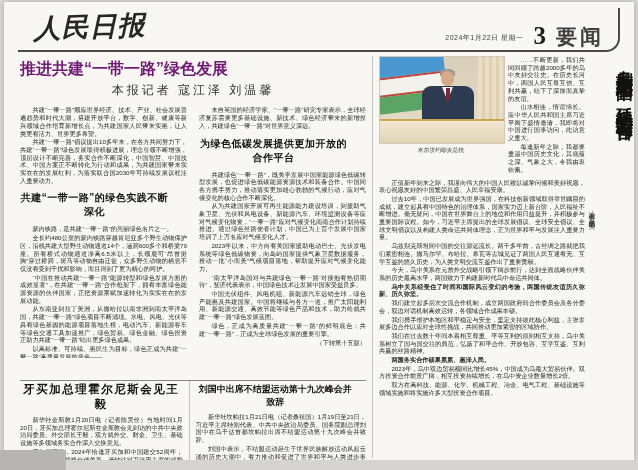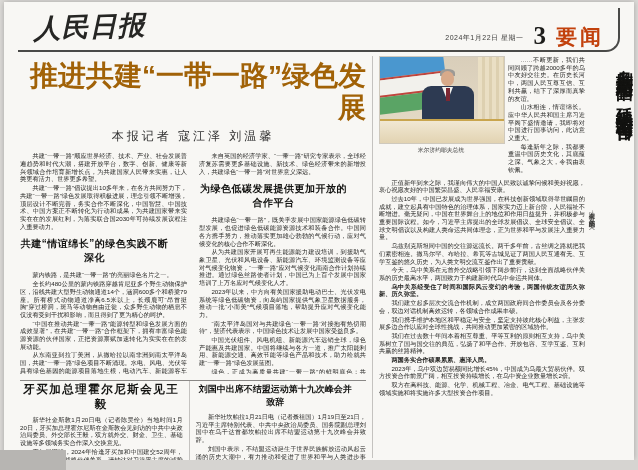--- a/index.html
+++ b/index.html
@@ -9,25 +9,25 @@
   .scan-strip{position:absolute;left:0;top:460px;width:638px;height:10px;background:#d6d4d1;}
 
   
   .header{position:absolute;left:14px;top:6px;width:600px;height:42px;
           border-bottom:2px solid #4a4a48;border-right:2px solid #4a4a48;border-bottom-right-radius:14px;}
   .masthead{position:absolute;left:16px;bottom:3px;font-family:"Liberation Serif",serif;
             font-size:27px;font-weight:bold;font-style:italic;color:#262624;letter-spacing:1px;transform:rotate(-2deg);transform-origin:left bottom;}
   .header-right{position:absolute;right:14px;bottom:2px;display:flex;align-items:flex-end;gap:10px;}
   .date-text{font-size:7px;color:#3c3c3a;padding-bottom:5px;letter-spacing:.5px;}
   .page-number{font-size:25px;font-weight:bold;color:#1d1d1b;line-height:1;font-family:"Liberation Serif",serif;}
-  .section-label{font-size:21px;font-weight:900;color:#c2410c;line-height:1.1;letter-spacing:3px;}
+  .section-label{font-size:21px;font-weight:900;color:#404040;line-height:1.1;letter-spacing:3px;}
 
   
   .main-article{position:absolute;left:16px;top:56px;width:346px;height:316px;overflow:hidden;}
-  .main-headline{font-size:28px;font-weight:900;color:#a16207;text-align:right;line-height:1.15;margin:2px 0 4px 0;}
+  .main-headline{font-size:16px;font-weight:900;color:#701a75;text-align:left;line-height:1.15;margin:2px 0 4px 0;}
   .main-byline{font-size:12px;color:#333;text-align:center;letter-spacing:3px;margin-bottom:7px;}
   .cols{display:flex;gap:12px;height:252px;overflow:hidden;}
   .col{flex:1;overflow:hidden;}
   .col p, .bottom-article p, .signed-body p, .side-col p{
       font-size:6.2px;line-height:7.7px;color:#252523;text-align:justify;text-indent:2em;margin:0 0 1px 0;}
   .subhead{font-size:10px;font-weight:bold;color:#141412;text-align:center;margin:7px 18px 6px 0;letter-spacing:.5px;}
   .cont-note{font-size:6.2px;text-align:right;color:#252523;margin-top:2px;}
 
   
   .signed-article{position:absolute;left:368px;top:54px;width:254px;height:402px;display:flex;overflow:hidden;
@@ -83,21 +83,21 @@
 
     <div class="main-article">
       <div class="main-headline">推进共建“一带一路”绿色发展</div>
       <div class="main-byline">本报记者 寇江泽 刘温馨</div>
       <div class="cols">
         <div class="col">
           <div>
               <p>共建“一带一路”顺应世界经济、技术、产业、社会发展普遍趋势和时代大潮，搭建开放平台，数字、创新、健康等新兴领域合作培育新增长点，为共建国家人民带来实惠，让人类更有活力、世界更多希望。</p>
               <p>共建“一带一路”倡议提出10多年来，在各方共同努力下，共建“一带一路”绿色发展取得积极进展，理念引领不断增强，顶层设计不断完善，务实合作不断深化，中国智慧、中国技术、中国方案正不断转化为行动和成果，为共建国家带来实实在在的发展红利，为落实联合国2030年可持续发展议程注入重要动力。</p>
             </div>
-          <div class="subhead">共建“情谊绵长”的绿色实践不断深化</div>
+          <div class="subhead">共建“一带一路”的绿色实践不断深化</div>
           <div>
               <p>蒙内铁路，是共建“一带一路”的亮丽绿色名片之一。</p>
               <p>全长约480公里的蒙内铁路穿越肯尼亚多个野生动物保护区，沿线共建大型野生动物通道14个，涵洞600多个和桥梁79座。所有桥式动物通道净高6.5米以上，长颈鹿可“昂首挺胸”穿过桥洞，斑马等动物自由迁徙，众多野生动物的栖息不仅没有受到干扰和影响，而且得到了更为精心的呵护。</p>
               <p>“中国在推动共建“一带一路”能源转型和绿色发展方面的成效显著”，在共建“一带一路”合作框架下，拥有丰富绿色能源资源的伙伴国家，正把资源禀赋加速转化为实实在在的发展动能。</p>
               <p>从东南亚到拉丁美洲，从撒哈拉以南非洲到南太平洋岛国，共建“一带一路”绿色项目不断涌现。水电、风电、光伏等具有绿色基因的能源项目落地生根，电动汽车、新能源客车等绿色交通工具加速推广，绿色贸易、绿色金融、绿色投资正助力共建“一带一路”结出更多绿色成果。</p>
               <p>以高标准、可持续、惠民生为目标，绿色正成为共建“一带一路”高质量发展的底色——</p>
             </div>
         </div>
         <div class="col">
           <div>

